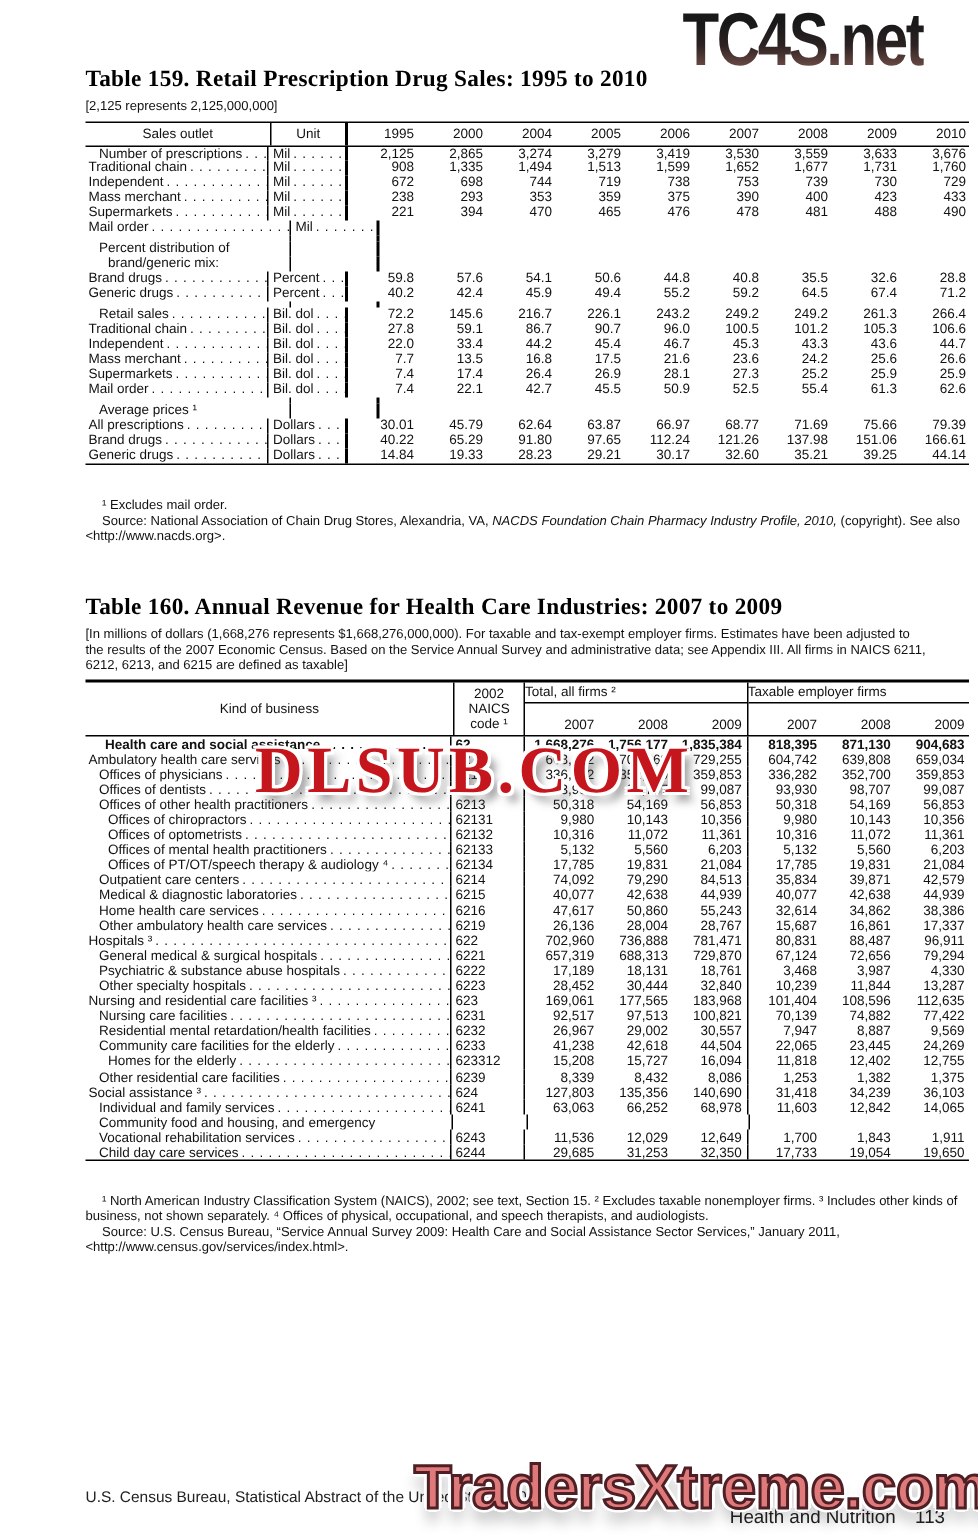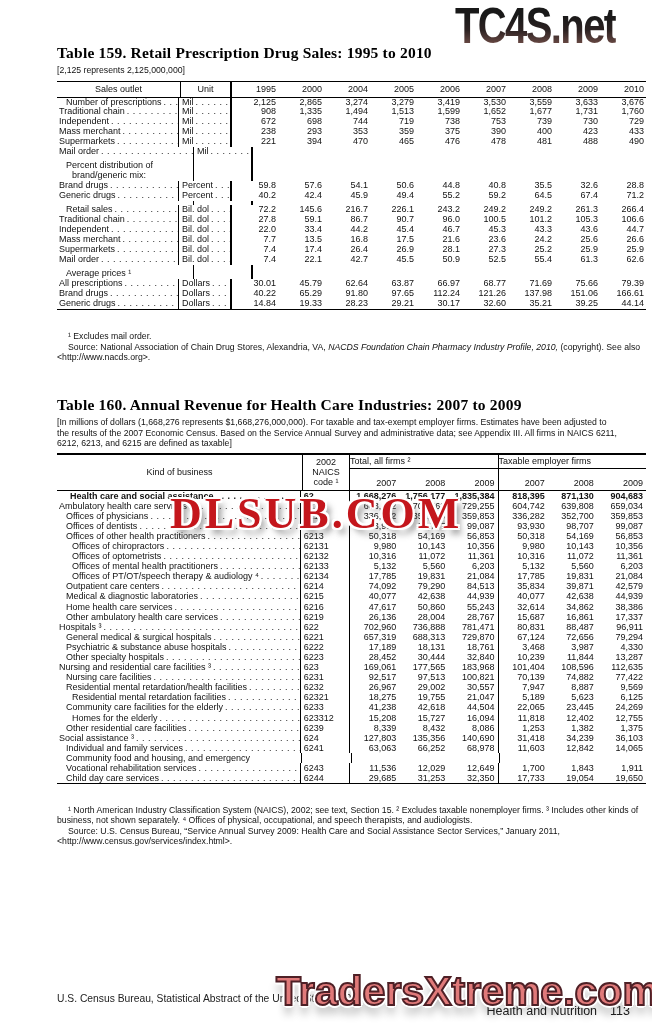--- a/index.html
+++ b/index.html
@@ -849,37 +849,20 @@
               <span>30,557</span>
             </div>
             <div class="v160">
               <span>7,947</span>
               <span>8,887</span>
               <span>9,569</span>
             </div>
           </div>
           <div class="row160">
             <div class="l160">
-              <span class="lbl ind2">Residential mental retardation facilities</span>
-              <span class="leader"></span>
-            </div>
-            <div class="code160">62321</div>
-            <div class="v160 total">
-              <span>18,275</span>
-              <span>19,755</span>
-              <span>21,047</span>
-            </div>
-            <div class="v160">
-              <span>5,189</span>
-              <span>5,623</span>
-              <span>6,125</span>
-            </div>
-          </div>
-          <div class="row160">
-            <div class="l160">
               <span class="lbl ind1">Community care facilities for the elderly</span>
               <span class="leader"></span>
             </div>
             <div class="code160">6233</div>
             <div class="v160 total">
               <span>41,238</span>
               <span>42,618</span>
               <span>44,504</span>
             </div>
             <div class="v160">

